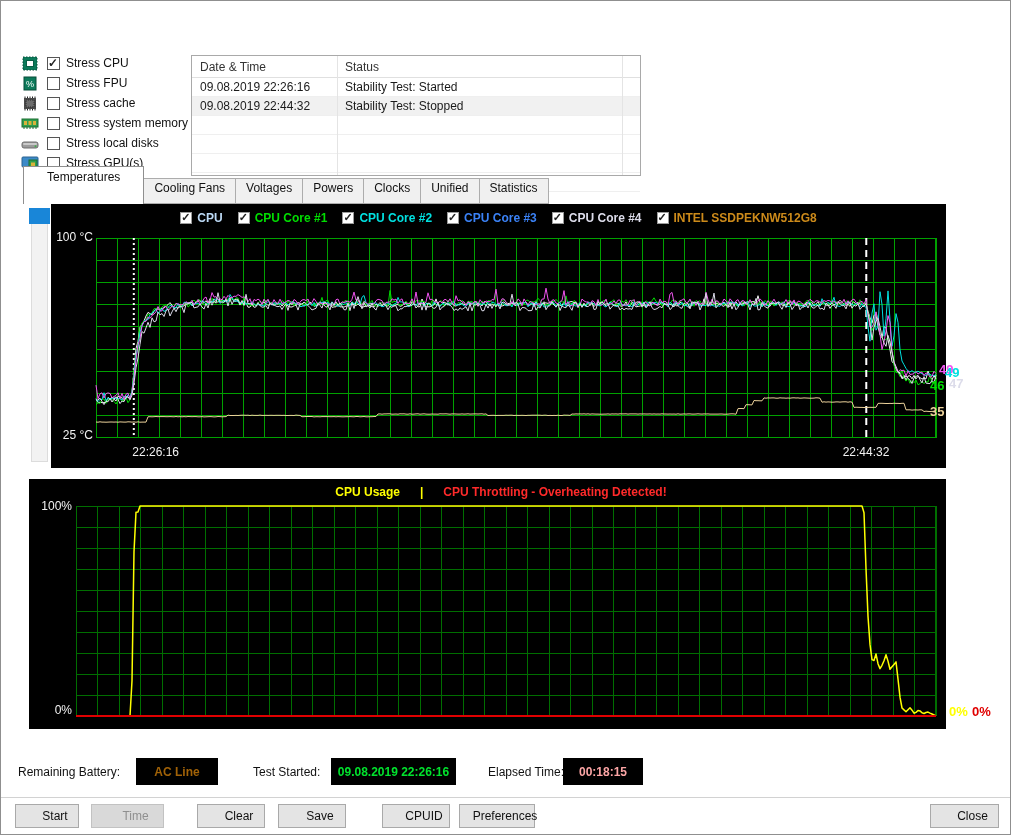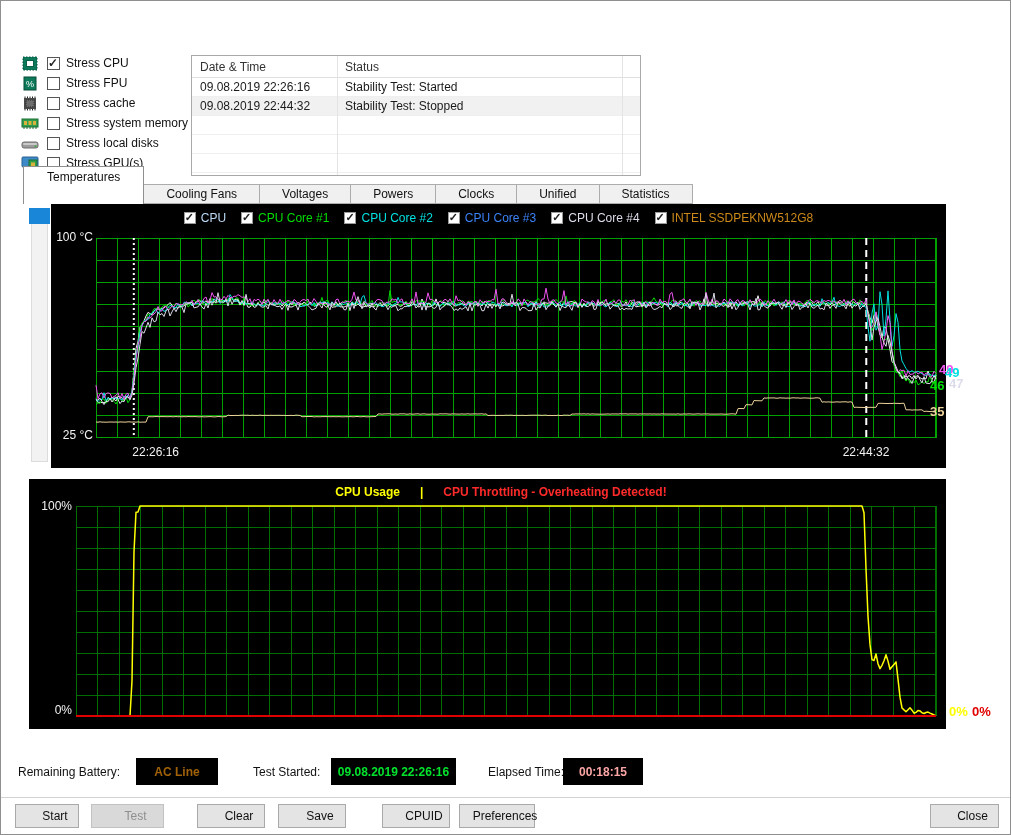--- a/index.html
+++ b/index.html
@@ -28,30 +28,30 @@
   .log-table { position:absolute; left:190px; top:54px; width:450px; height:121px;
                border:1px solid #a9a9a9; background:#fff; font-size:12px; color:#1a1a1a; }
   .lt-vline { position:absolute; top:0; bottom:0; width:1px; background:#e4e4e4; }
   .lt-header { height:22px; display:flex; align-items:center; border-bottom:1px solid #e0e0e0; color:#333; }
   .lt-c1 { width:145px; padding-left:8px; } .lt-c2 { flex:1; padding-left:8px; }
   .lt-row { height:19px; display:flex; align-items:center; border-bottom:1px solid #efefef; }
   .lt-row.selected { background:#f1f1f1; }
 
   
   .tabs { position:absolute; left:22px; top:181px; height:22px; display:flex; align-items:flex-end; font-size:12px; }
-  .tab { height:20px; line-height:19px; padding:0 22px; background:#f0f0f0; border:1px solid #acacac;
+  .tab { height:26px; line-height:19px; padding:0 10px; background:#f0f0f0; border:1px solid #acacac;
          margin-left:-1px; color:#111; }
   .tab.active { height:38px; line-height:21px; padding:0 23px; background:#ffffff; border:1px solid #8f8f8f;
                 border-bottom:none; margin-left:0; z-index:2; }
 
   
   .temp-panel { position:absolute; left:50px; top:203px; width:895px; height:264px; background:#000; }
   .temp-legend { position:absolute; left:0; right:0; top:4px; height:20px; display:flex;
                  justify-content:center; align-items:center; gap:15px; }
-  .legend-item { display:flex; align-items:center; gap:5px; }
+  .legend-item { display:flex; align-items:center; gap:5px;font-weight:bold; }
   .legend-cb { width:12px; height:12px; background:#fff; border:1px solid #9a9a9a; position:relative; flex:0 0 12px; }
   .legend-cb.checked:after { content:"✓"; position:absolute; left:0px; top:-2px; font-size:11px; color:#222; font-weight:bold; }
   .legend-label { font-size:12px; }
   .chart-svg { position:absolute; overflow:visible; }
   .axis-label { position:absolute; font-size:12px; color:#f2f2f2; }
   .axis-label.right { text-align:right; }
   .val-label { position:absolute; font-size:13px; font-weight:bold; }
 
   
   .scale-track { position:absolute; left:30px; top:209px; width:17px; height:252px;
@@ -379,20 +379,20 @@
       <span style="color: rgb(0, 227, 45);">09.08.2019 22:26:16</span>
     </div>
     <span class="sb-label" style="left:487px;">Elapsed Time:</span>
     <div class="sb-box" style="left:562px; width:80px;">
       <span style="color: #fca5a5;">00:18:15</span>
     </div>
   </div>
 
   <div class="footer-sep"></div>
   <button class="btn" style="left:14px; width:64px;">Start</button>
-  <button class="btn disabled" style="left:90px; width:73px;" disabled="">Test</button>
+  <button class="btn disabled" style="left:90px; width:73px;" disabled="">Time</button>
   <button class="btn" style="left:196px; width:68px;">Clear</button>
   <button class="btn" style="left:277px; width:68px;">Save</button>
   <button class="btn" style="left:381px; width:68px;">CPUID</button>
   <button class="btn" style="left:458px; width:76px;">Preferences</button>
   <button class="btn" style="left:929px; width:69px;">Close</button>
 
 </div>
 
 </body></html>

